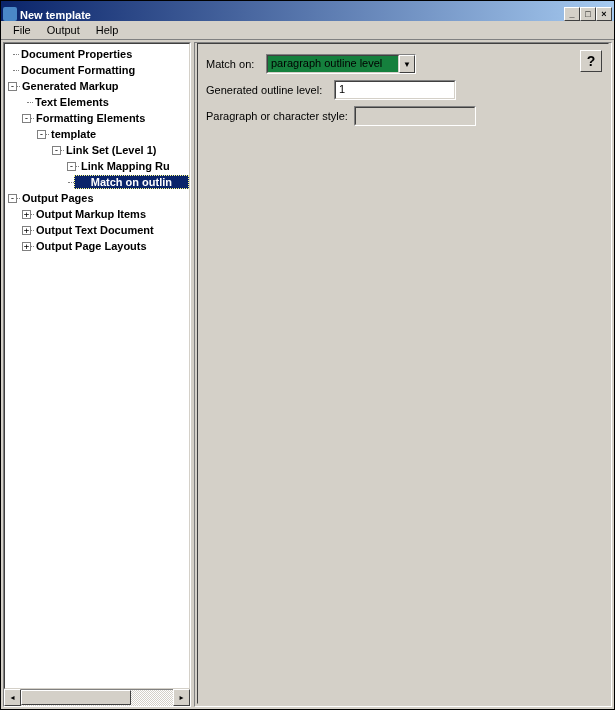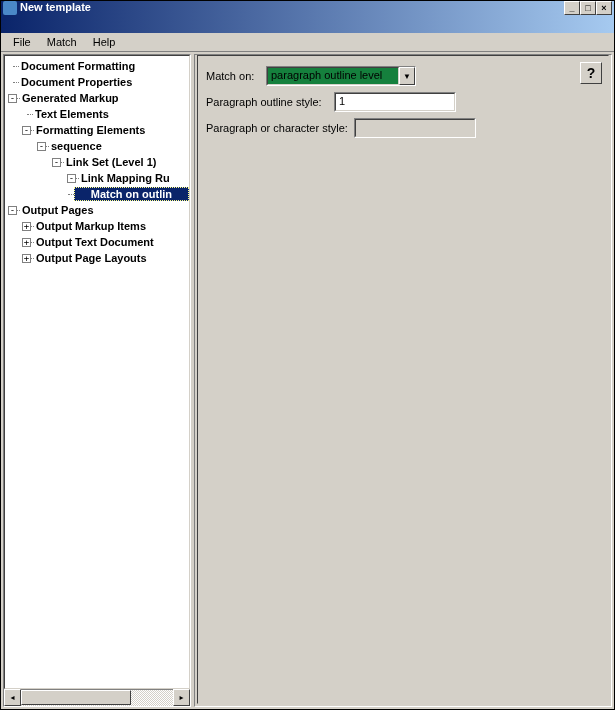--- a/index.html
+++ b/index.html
@@ -1,18 +1,18 @@
 <!DOCTYPE html>
 <html><head>
 <meta charset="utf-8">
 <style>
 * { box-sizing: border-box; margin: 0; padding: 0; }
 body { font-family: "Tahoma", "MS Sans Serif", sans-serif; font-size: 11px; background: #fff; width: 615px; height: 710px; overflow: hidden; }
 .window { width: 615px; height: 710px; border: 1px solid #000; display: flex; flex-direction: column; background: #d4d0c8; }
-.titlebar { height: 32px; background: linear-gradient(to right, #0a246a, #a6caf0); color: #fff; display: flex; align-items: flex-start; padding: 0 2px; font-weight: bold; font-size: 11px; }
+.titlebar { height: 20px; background: linear-gradient(to right, #0a246a, #a6caf0); color: #fff; display: flex; align-items: flex-end; padding: 0 2px; font-weight: bold; font-size: 11px; }
 .titlebar-icon { width: 14px; height: 14px; background: #4a88c7; margin-right: 3px; border-radius: 2px; }
 .titlebar-text { flex: 1; }
 .titlebar-btns { display: flex; gap: 0; }
 .tbtn { width: 16px; height: 14px; background: #d4d0c8; border: 1px solid; border-color: #fff #404040 #404040 #fff; font-size: 9px; display: flex; align-items: center; justify-content: center; font-family: "Marlett", sans-serif; cursor: default; color: #000; font-weight: bold; }
 .menubar { height: 19px; background: #d4d0c8; display: flex; align-items: center; padding: 0 4px; border-bottom: 1px solid #808080; }
 .menuitem { padding: 2px 8px; cursor: default; }
 .body { flex: 1; display: flex; background: #d4d0c8; padding: 2px; overflow: hidden; }
 .tree-panel { width: 188px; display: flex; flex-direction: column; border: 1px solid; border-color: #808080 #fff #fff #808080; }
 .tree-inner { flex: 1; background: #fff; border: 1px solid; border-color: #404040 #d4d0c8 #d4d0c8 #404040; overflow: hidden; padding: 2px 0 0 0; }
 .tree-node { white-space: nowrap; height: 16px; display: flex; align-items: center; }
@@ -47,40 +47,40 @@
     <div class="titlebar-text">New template</div>
     <div class="titlebar-btns">
       <div class="tbtn">_</div>
       <div class="tbtn">□</div>
       <div class="tbtn">×</div>
     </div>
   </div>
 
   <div class="menubar">
     <div class="menuitem">File</div>
-    <div class="menuitem">Match</div>
+    <div class="menuitem">Output</div>
     <div class="menuitem">Help</div>
   </div>
 
   <div class="body">
     <div class="tree-panel">
       <div class="tree-inner">
 
         <div class="tree-node">
           <span class="tree-indent" style="width:14px;justify-content:flex-end;">
               <span class="dotted-h" style="width:6px;"></span>
             </span>
-          <span class="tree-label">Document Formatting</span>
+          <span class="tree-label">Document Properties</span>
         </div>
 
         <div class="tree-node">
           <span class="tree-indent" style="width:14px;justify-content:flex-end;">
               <span class="dotted-h" style="width:6px;"></span>
             </span>
-          <span class="tree-label">Document Properties</span>
+          <span class="tree-label">Document Formatting</span>
         </div>
 
         <div class="tree-node">
           <span class="tree-indent" style="width:3px;"></span>
           <span class="tree-toggle">-</span>
           <span class="dotted-h" style="width:3px;"></span>
           <span class="tree-label">Generated Markup</span>
         </div>
 
         <div class="tree-node">
@@ -94,21 +94,21 @@
           <span class="tree-indent" style="width:17px;"></span>
           <span class="tree-toggle">-</span>
           <span class="dotted-h" style="width:3px;"></span>
           <span class="tree-label">Formatting Elements</span>
         </div>
 
         <div class="tree-node">
           <span class="tree-indent" style="width:32px;"></span>
           <span class="tree-toggle">-</span>
           <span class="dotted-h" style="width:3px;"></span>
-          <span class="tree-label">sequence</span>
+          <span class="tree-label">template</span>
         </div>
 
         <div class="tree-node">
           <span class="tree-indent" style="width:47px;"></span>
           <span class="tree-toggle">-</span>
           <span class="dotted-h" style="width:3px;"></span>
           <span class="tree-label">Link Set (Level 1)</span>
         </div>
 
         <div class="tree-node">
@@ -171,21 +171,21 @@
 
         <div class="form-row">
           <div class="form-label" style="width:60px;">Match on:</div>
           <div class="combo">
             <div class="combo-in">paragraph outline level</div>
             <div class="combo-btn">▼</div>
           </div>
         </div>
 
         <div class="form-row">
-          <div class="form-label">Paragraph outline style:</div>
+          <div class="form-label">Generated outline level:</div>
           <div class="text-in">
             <div class="text-in-inner">1</div>
           </div>
         </div>
 
         <div class="form-row">
           <div class="form-label" style="width:148px;">Paragraph or character style:</div>
           <div class="text-in disabled">
             <div class="text-in-inner"></div>
           </div>

